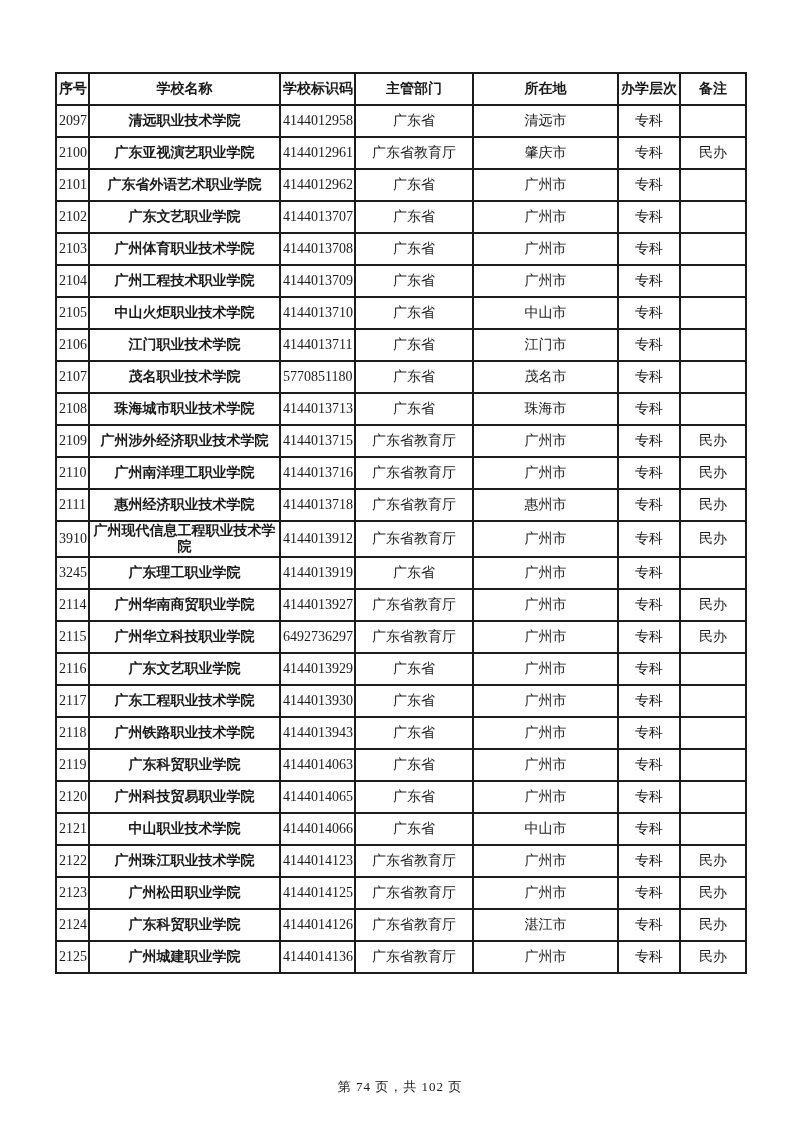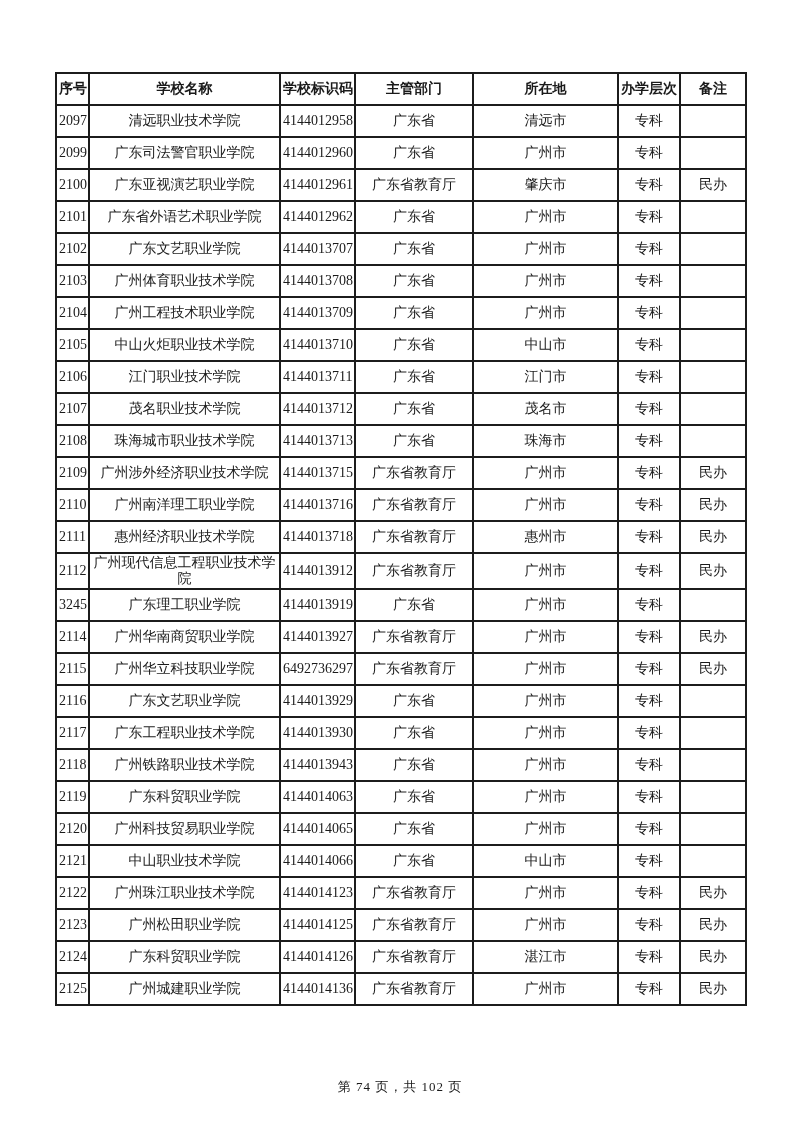--- a/index.html
+++ b/index.html
@@ -38,20 +38,21 @@
   table.school-table th {
     font-weight: bold;
     white-space: nowrap;
   }
   td.col-no, td.col-code, td.col-dept, td.col-city, td.col-level, td.col-note {
     white-space: nowrap;
   }
   td.col-name {
     white-space: normal;
     word-break: break-all;
+    font-weight: bold;
   }
   .footer {
     position: absolute;
     left: 0;
     top: 1078px;
     width: 100%;
     text-align: center;
     font-size: 13px;
     letter-spacing: 1px;
     color: #1a1a1a;
@@ -87,29 +88,20 @@
         <tr>
           <td class="col-no">2097</td>
           <td class="col-name">清远职业技术学院</td>
           <td class="col-code">4144012958</td>
           <td class="col-dept">广东省</td>
           <td class="col-city">清远市</td>
           <td class="col-level">专科</td>
           <td class="col-note"></td>
         </tr>
         <tr>
-          <td class="col-no">2099</td>
-          <td class="col-name">广东司法警官职业学院</td>
-          <td class="col-code">4144012960</td>
-          <td class="col-dept">广东省</td>
-          <td class="col-city">广州市</td>
-          <td class="col-level">专科</td>
-          <td class="col-note"></td>
-        </tr>
-        <tr>
           <td class="col-no">2100</td>
           <td class="col-name">广东亚视演艺职业学院</td>
           <td class="col-code">4144012961</td>
           <td class="col-dept">广东省教育厅</td>
           <td class="col-city">肇庆市</td>
           <td class="col-level">专科</td>
           <td class="col-note">民办</td>
         </tr>
         <tr>
           <td class="col-no">2101</td>
@@ -161,21 +153,21 @@
           <td class="col-name">江门职业技术学院</td>
           <td class="col-code">4144013711</td>
           <td class="col-dept">广东省</td>
           <td class="col-city">江门市</td>
           <td class="col-level">专科</td>
           <td class="col-note"></td>
         </tr>
         <tr>
           <td class="col-no">2107</td>
           <td class="col-name">茂名职业技术学院</td>
-          <td class="col-code">4144013712</td>
+          <td class="col-code">5770851180</td>
           <td class="col-dept">广东省</td>
           <td class="col-city">茂名市</td>
           <td class="col-level">专科</td>
           <td class="col-note"></td>
         </tr>
         <tr>
           <td class="col-no">2108</td>
           <td class="col-name">珠海城市职业技术学院</td>
           <td class="col-code">4144013713</td>
           <td class="col-dept">广东省</td>
@@ -204,21 +196,21 @@
         <tr>
           <td class="col-no">2111</td>
           <td class="col-name">惠州经济职业技术学院</td>
           <td class="col-code">4144013718</td>
           <td class="col-dept">广东省教育厅</td>
           <td class="col-city">惠州市</td>
           <td class="col-level">专科</td>
           <td class="col-note">民办</td>
         </tr>
         <tr>
-          <td class="col-no">2112</td>
+          <td class="col-no">3910</td>
           <td class="col-name">广州现代信息工程职业技术学院</td>
           <td class="col-code">4144013912</td>
           <td class="col-dept">广东省教育厅</td>
           <td class="col-city">广州市</td>
           <td class="col-level">专科</td>
           <td class="col-note">民办</td>
         </tr>
         <tr>
           <td class="col-no">3245</td>
           <td class="col-name">广东理工职业学院</td>

